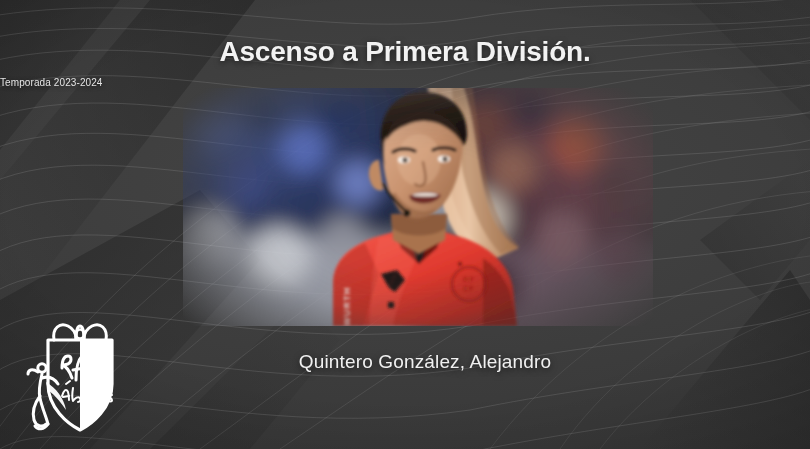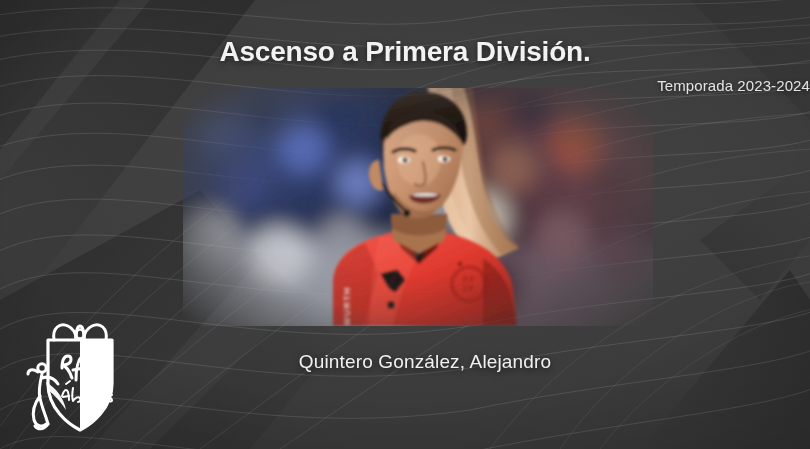--- a/index.html
+++ b/index.html
@@ -54,23 +54,23 @@
     color:#f2f2f2;
     font-size:28px;
     font-weight:bold;
     letter-spacing:-0.2px;
     text-shadow:0 2px 6px rgba(0,0,0,.55);
   }
   .headline .dot{ font-weight:bold; }
   .subhead{
     position:absolute;
     left:0; right:0; top:77px;
-    text-align:right;
+    text-align:left;
     color:#e4e4e4;
-    font-size:15px;
+    font-size:10px;
     font-weight:normal;
     letter-spacing:.1px;
     text-shadow:0 1px 4px rgba(0,0,0,.55);
   }
   .refname{
     position:absolute;
     left:0; right:0; top:351px;
     text-align:center;
     color:#f0f0f0;
     font-size:19px;

